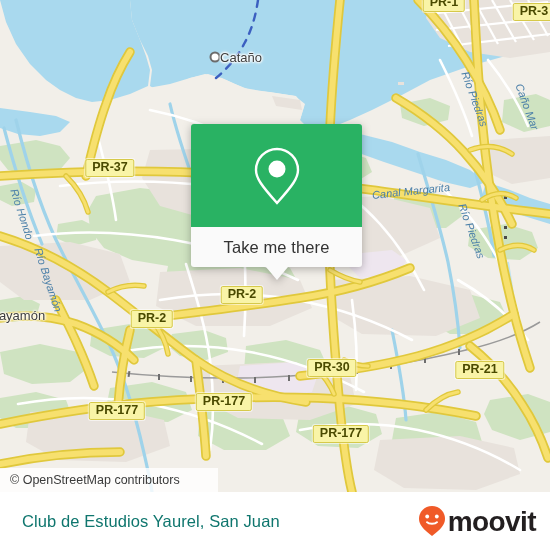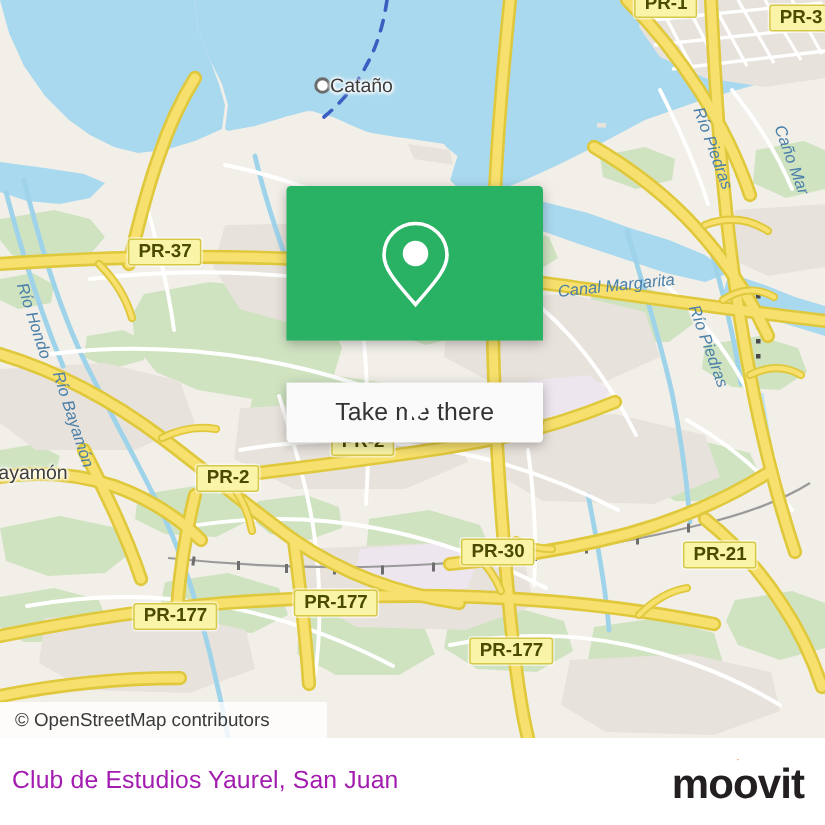--- a/index.html
+++ b/index.html
@@ -28,34 +28,33 @@
   
   #footer {
     position: absolute;
     left: 0; top: 492px;
     width: 550px; height: 58px;
     background: #ffffff;
     overflow: hidden;
   }
   #footer-title {
     position: absolute;
-    left: 8px; top: 50%;
+    left: 22px; top: 50%;
     transform: translateY(-50%);
     font-size: 16.5px;
-    color: #a21caf;
+    color: #0f766e;
     letter-spacing: .1px;
     white-space: nowrap;
   }
   #moovit-logo {
     position: absolute;
     right: 14px; top: 50%;
     transform: translateY(-50%);
     display: flex; align-items: center; gap: 1px;
     height: 30px;
-    flex-direction: column;
   }
   #moovit-word {
     font-size: 28px;
     font-weight: bold;
     color: #231f20;
     letter-spacing: -0.6px;
     line-height: 1;
     position: relative; top: 1px;
   }
 
@@ -85,21 +84,21 @@
   #callout-top {
     height: 103px;
     background: #29b263;
     border-radius: 3px 3px 0 0;
     display: flex; align-items: center; justify-content: center;
   }
   #callout-bottom {
     height: 40px;
     background: #fafafa;
     border-radius: 0 0 3px 3px;
-    display: flex; align-items: center; justify-content: center; margin-top: 28px;
+    display: flex; align-items: center; justify-content: center;
   }
   #callout-label {
     font-size: 16.5px;
     color: #333333;
     letter-spacing: .1px;
   }
   #callout-tail {
     position: absolute;
     left: 50%; top: 143px;
     margin-left: -11px;

